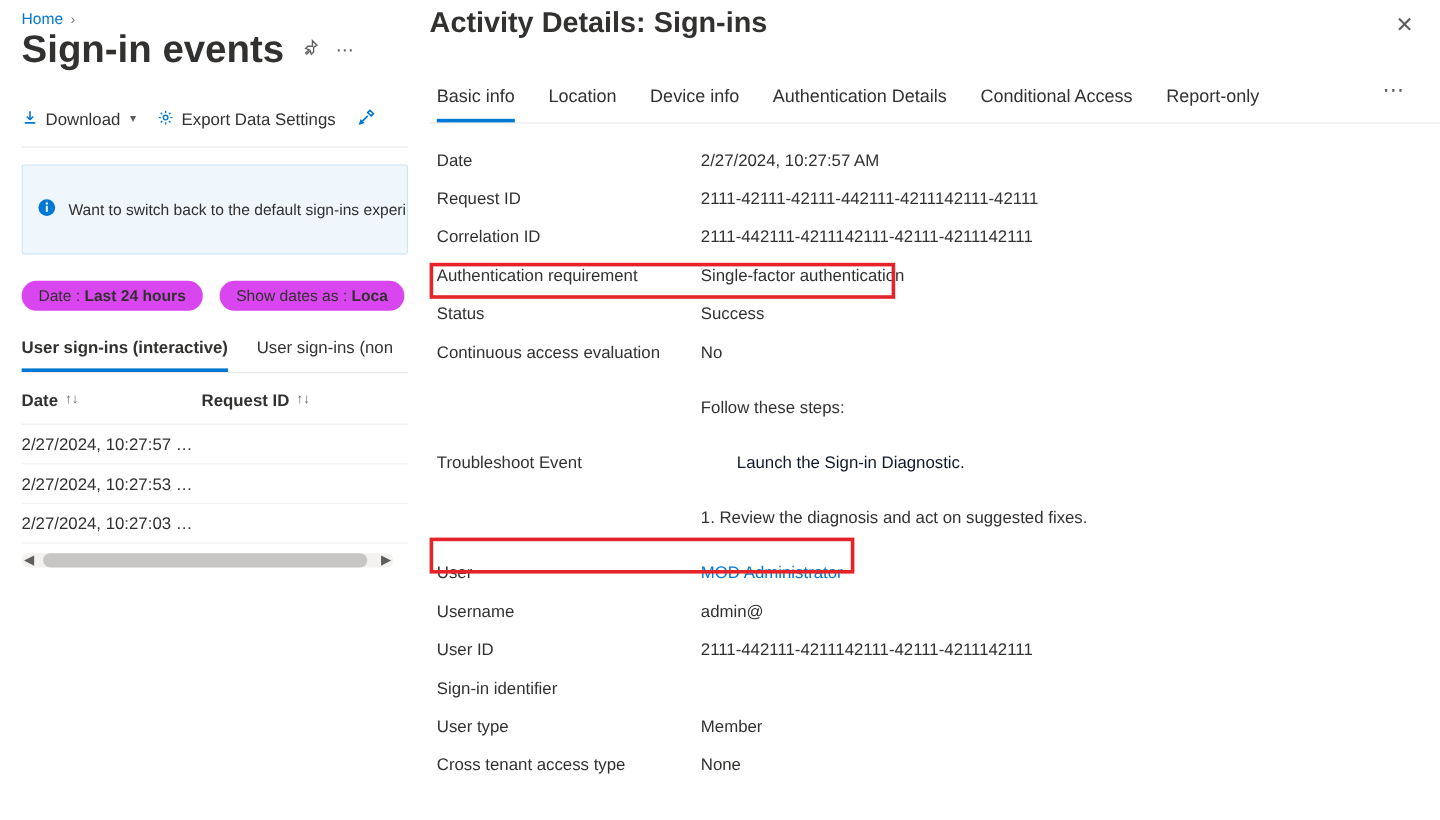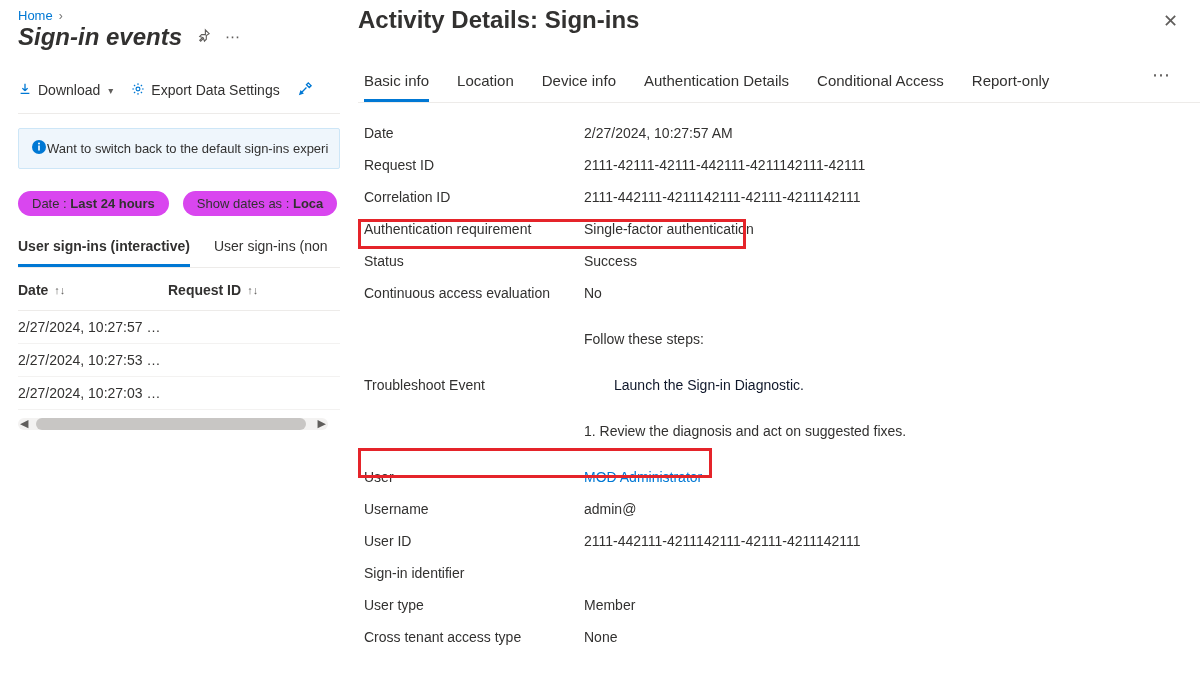--- a/index.html
+++ b/index.html
@@ -18,33 +18,34 @@
       position: absolute;
       left: 0; top: 0;
       width: 340px;
       height: 683px;
       padding: 8px 0 0 18px;
     }
     .breadcrumb { font-size: 13px; display: flex; align-items: center; gap: 6px; margin-bottom: 0; }
     .breadcrumb a { color: #0078d4; text-decoration: none; }
     .breadcrumb-sep { color: #767676; font-size: 12px; }
     .page-title-row { display: flex; align-items: center; gap: 14px; margin-bottom: 30px; }
-    .page-title { font-size: 24px; font-weight: 600; font-style: italic; }
+    .page-title { font-size: 32px; font-weight: 600; }
     .pin-icon, .more-icon { color: #605e5c; font-size: 15px; cursor: pointer; }
     .toolbar { display: flex; align-items: center; gap: 18px; padding-bottom: 14px; border-bottom: 1px solid #edebe9; }
     .toolbar-item { display: flex; align-items: center; gap: 6px; color: #323130; cursor: pointer; font-size: 14px; }
     .toolbar-item svg, .toolbar-item .ic { color: #0078d4; }
     .chev-down { font-size: 10px; color: #605e5c; margin-left: 2px; }
     .info-banner {
       margin-top: 14px;
       background: #eff6fc;
       border: 1px solid #cde6f7;
-      padding: 10px 12px;
+      padding: 27px 12px;
       display: flex;
       align-items: center;
+      gap: 10px;
       font-size: 13px;
       color: #323130;
       border-radius: 2px;
     }
     .info-banner .info-icon { color: #0078d4; flex-shrink: 0; }
     .filter-pills { display: flex; gap: 14px; margin: 22px 0 14px; }
     .pill {
       background: #d946ef;
       border-radius: 14px;
       padding: 5px 14px;

